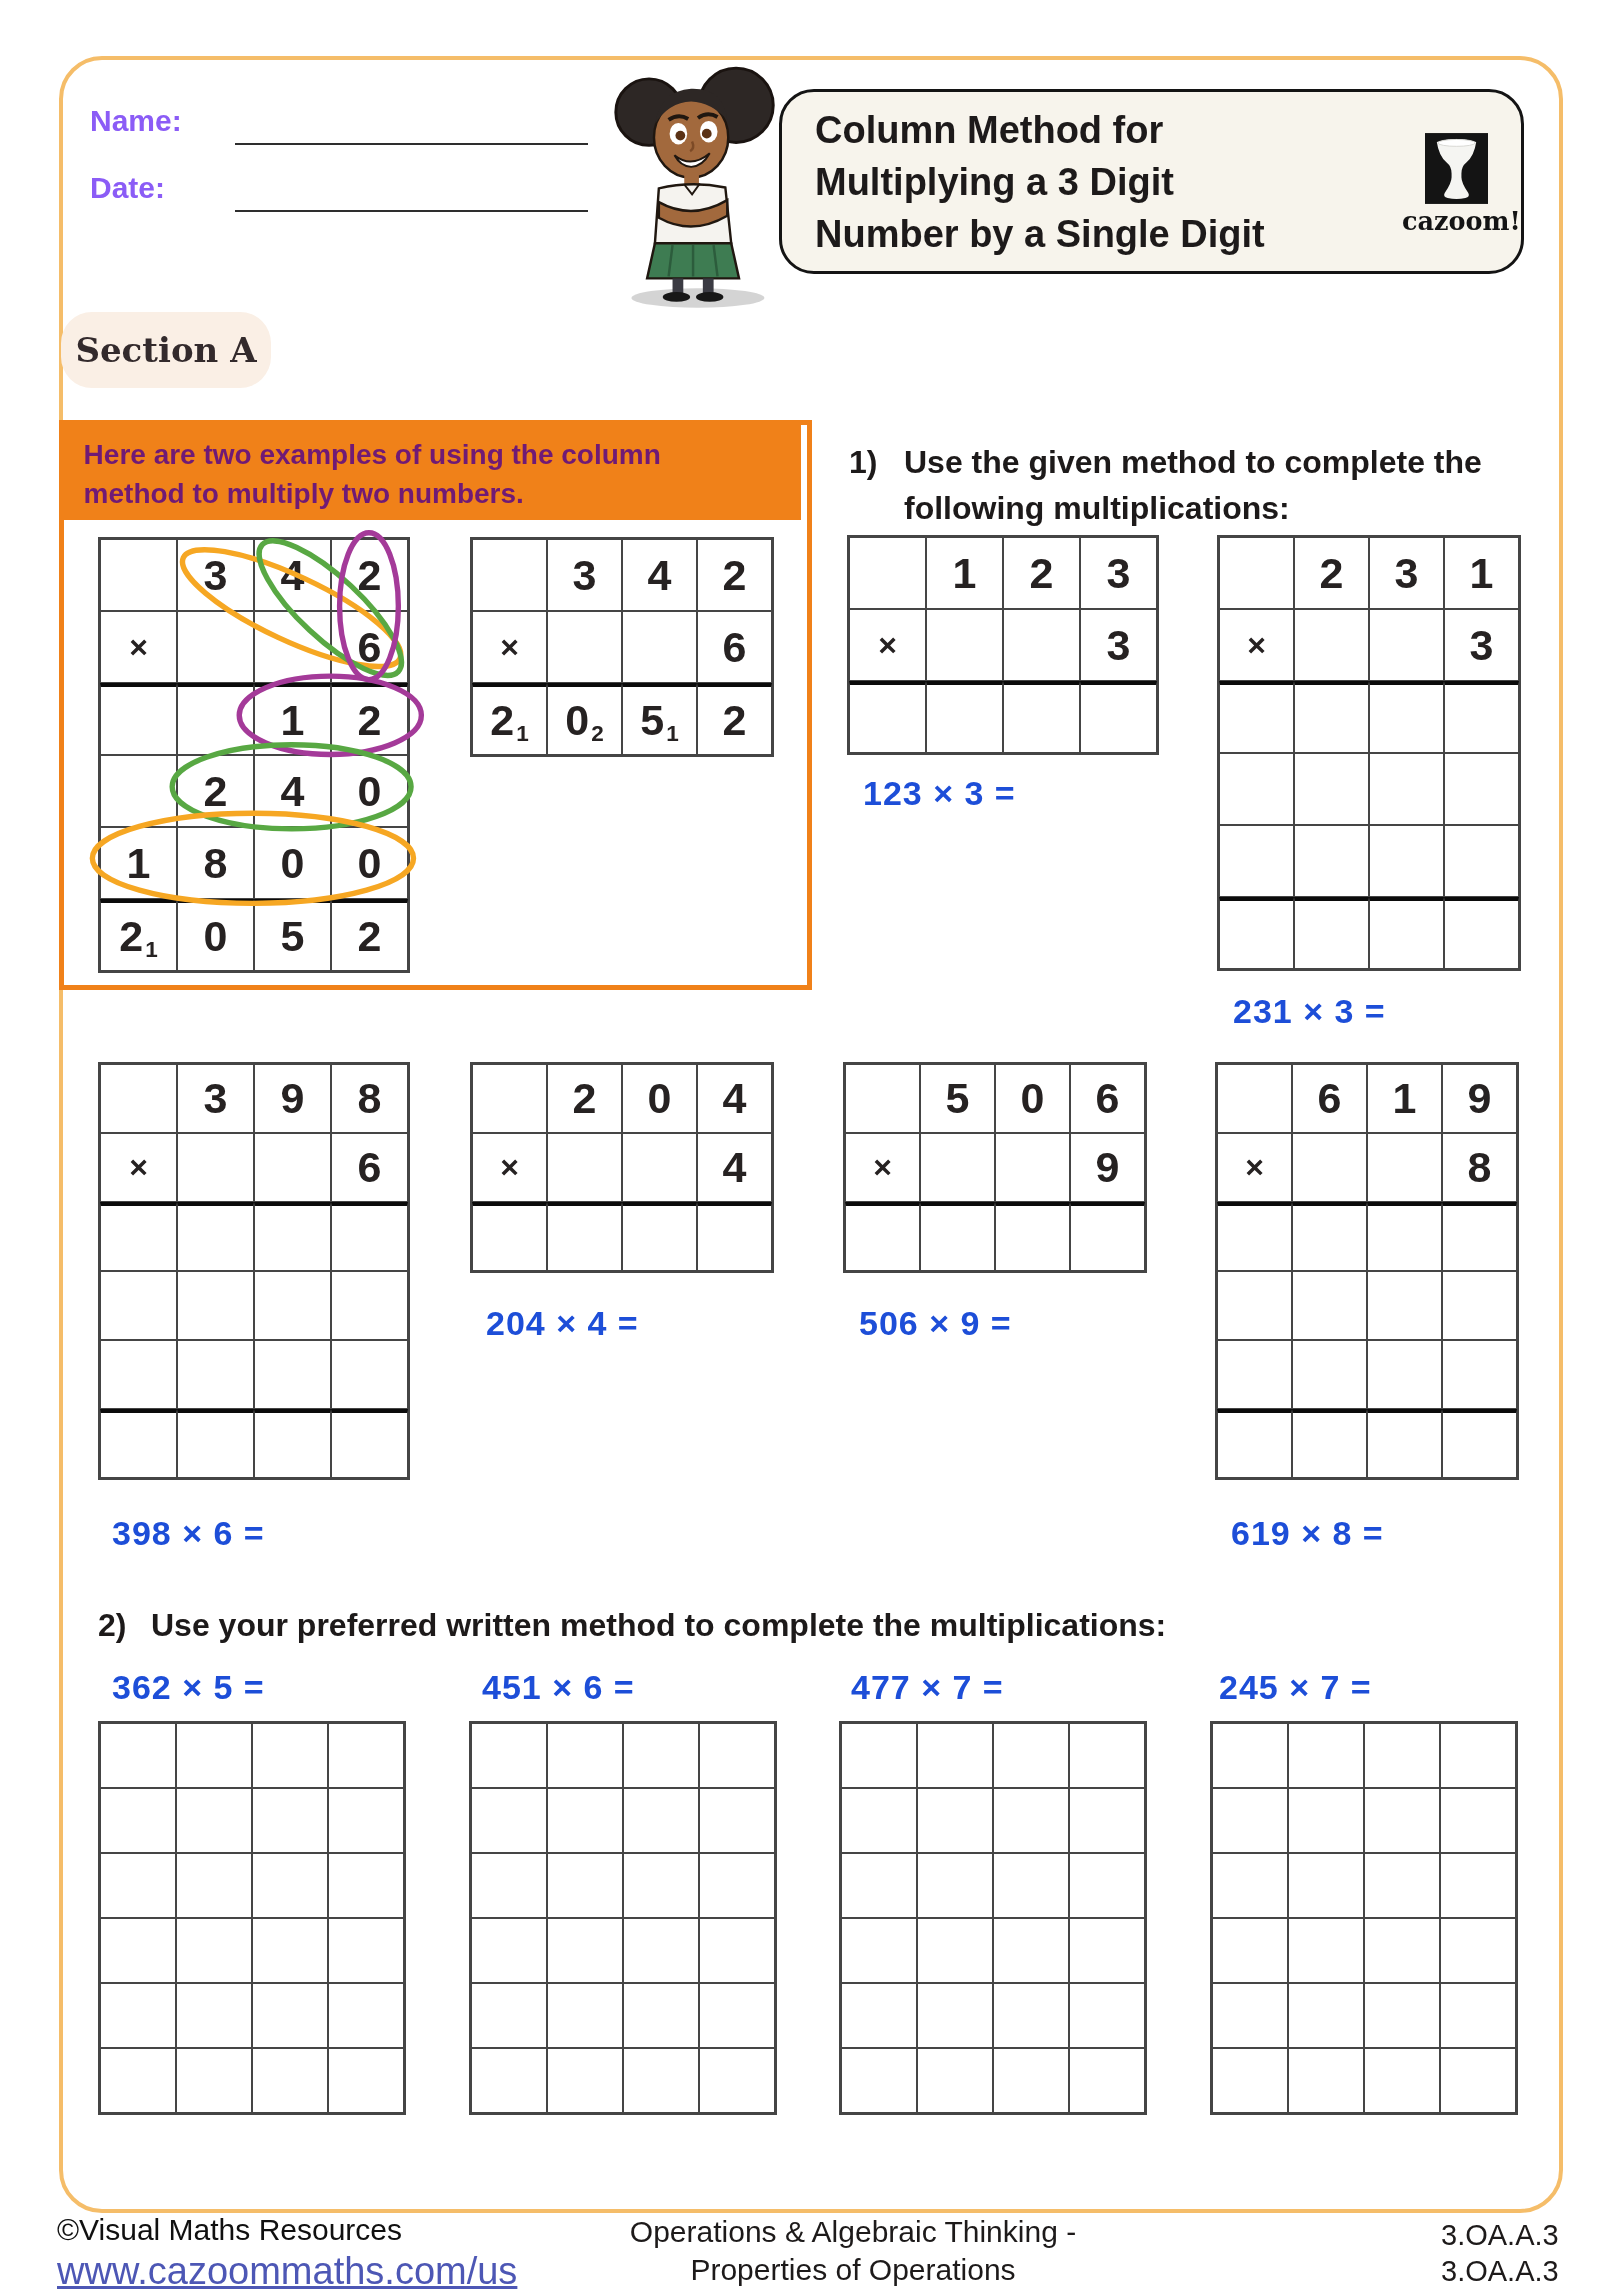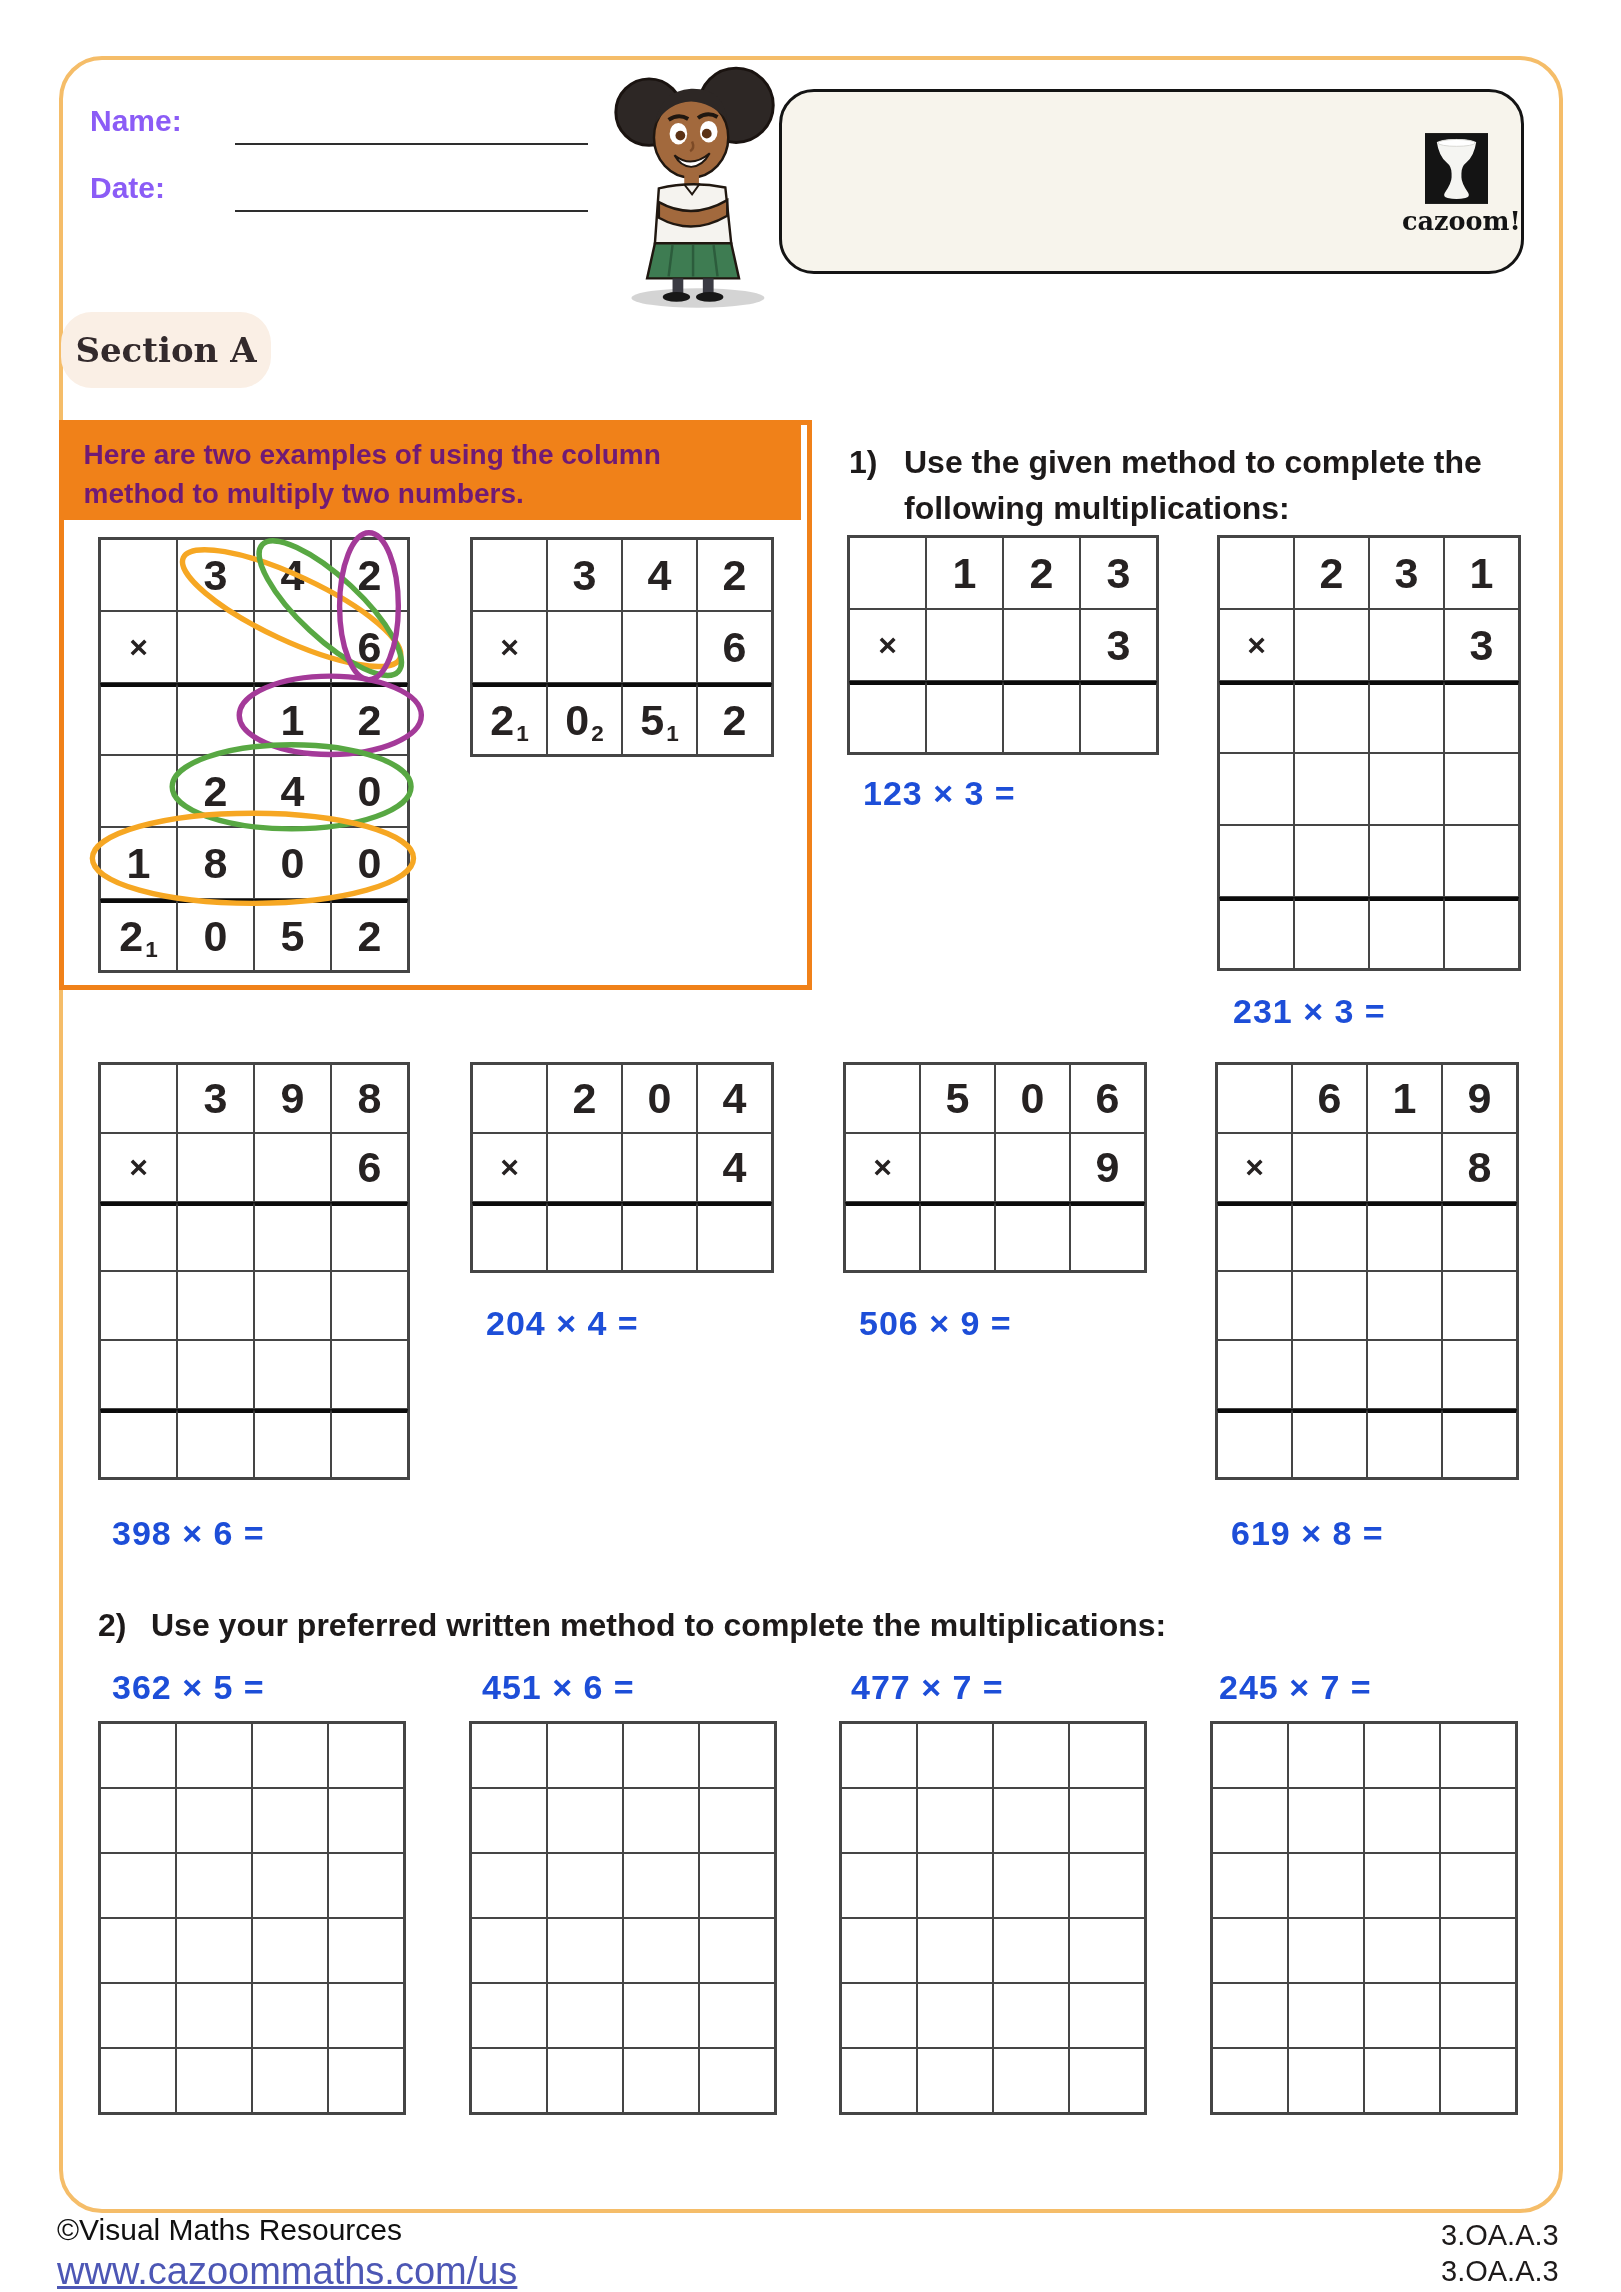--- a/index.html
+++ b/index.html
@@ -81,20 +81,23 @@
     <path d="M 52 144 Q 86 163 122 142 L 122 158 Q 86 179 52 160 Z" fill="#a2693d" stroke="#201710" stroke-width="2.5"></path>
     <path d="M 48 186 L 126 186 L 134 222 L 40 222 Z" fill="#3e7c52" stroke="#201710" stroke-width="2.5"></path>
     <path d="M 66 188 L 62 220 M 87 188 L 87 220 M 108 188 L 112 220" stroke="#2c5c3c" stroke-width="2.5"></path>
     <rect x="66" y="222" width="11" height="16" fill="#3a3a42"></rect>
     <rect x="97" y="222" width="11" height="16" fill="#3a3a42"></rect>
     <ellipse cx="70" cy="241" rx="14" ry="5" fill="#171717"></ellipse>
     <ellipse cx="104" cy="241" rx="14" ry="5" fill="#171717"></ellipse>
   </svg>
 
   <div class="title-box">
+    <div class="title-text prewrap">Column Method for
+Multiplying a 3 Digit
+Number by a Single Digit</div>
     <div class="logo">
       <svg width="63" height="71" viewBox="0 0 64 72">
         <rect width="64" height="72" fill="#141414"></rect>
         <path d="M 12 9 Q 32 3 52 9 Q 50 23 42 30 Q 37 34 37 41 L 37 45 Q 37 51 44 61 Q 46 65 41 66 Q 32 68 23 66 Q 18 65 20 61 Q 27 51 27 45 L 27 41 Q 27 34 22 30 Q 14 23 12 9 Z" fill="#f5f5f2"></path>
         <ellipse cx="32" cy="10" rx="19" ry="3.5" fill="#ffffff" stroke="#d8d8d4" stroke-width="1"></ellipse>
       </svg>
       <div class="logo-text">cazoom!</div>
     </div>
   </div>
 
@@ -401,19 +404,21 @@
       <div class="cell"></div>
       <div class="cell"></div>
       <div class="cell"></div>
       <div class="cell"></div>
       <div class="cell"></div>
       <div class="cell"></div>
     </div>
 
   <div class="footer-copyright">©Visual Maths Resources</div>
   <div class="footer-url">www.cazoommaths.com/us</div>
+  <div class="footer-center prewrap">Operations &amp; Algebraic Thinking -
+Properties of Operations</div>
   <div class="footer-standards">
     <div>3.OA.A.3</div>
     <div>3.OA.A.3</div>
   </div>
 
 </div>
 
 
 </body></html>

